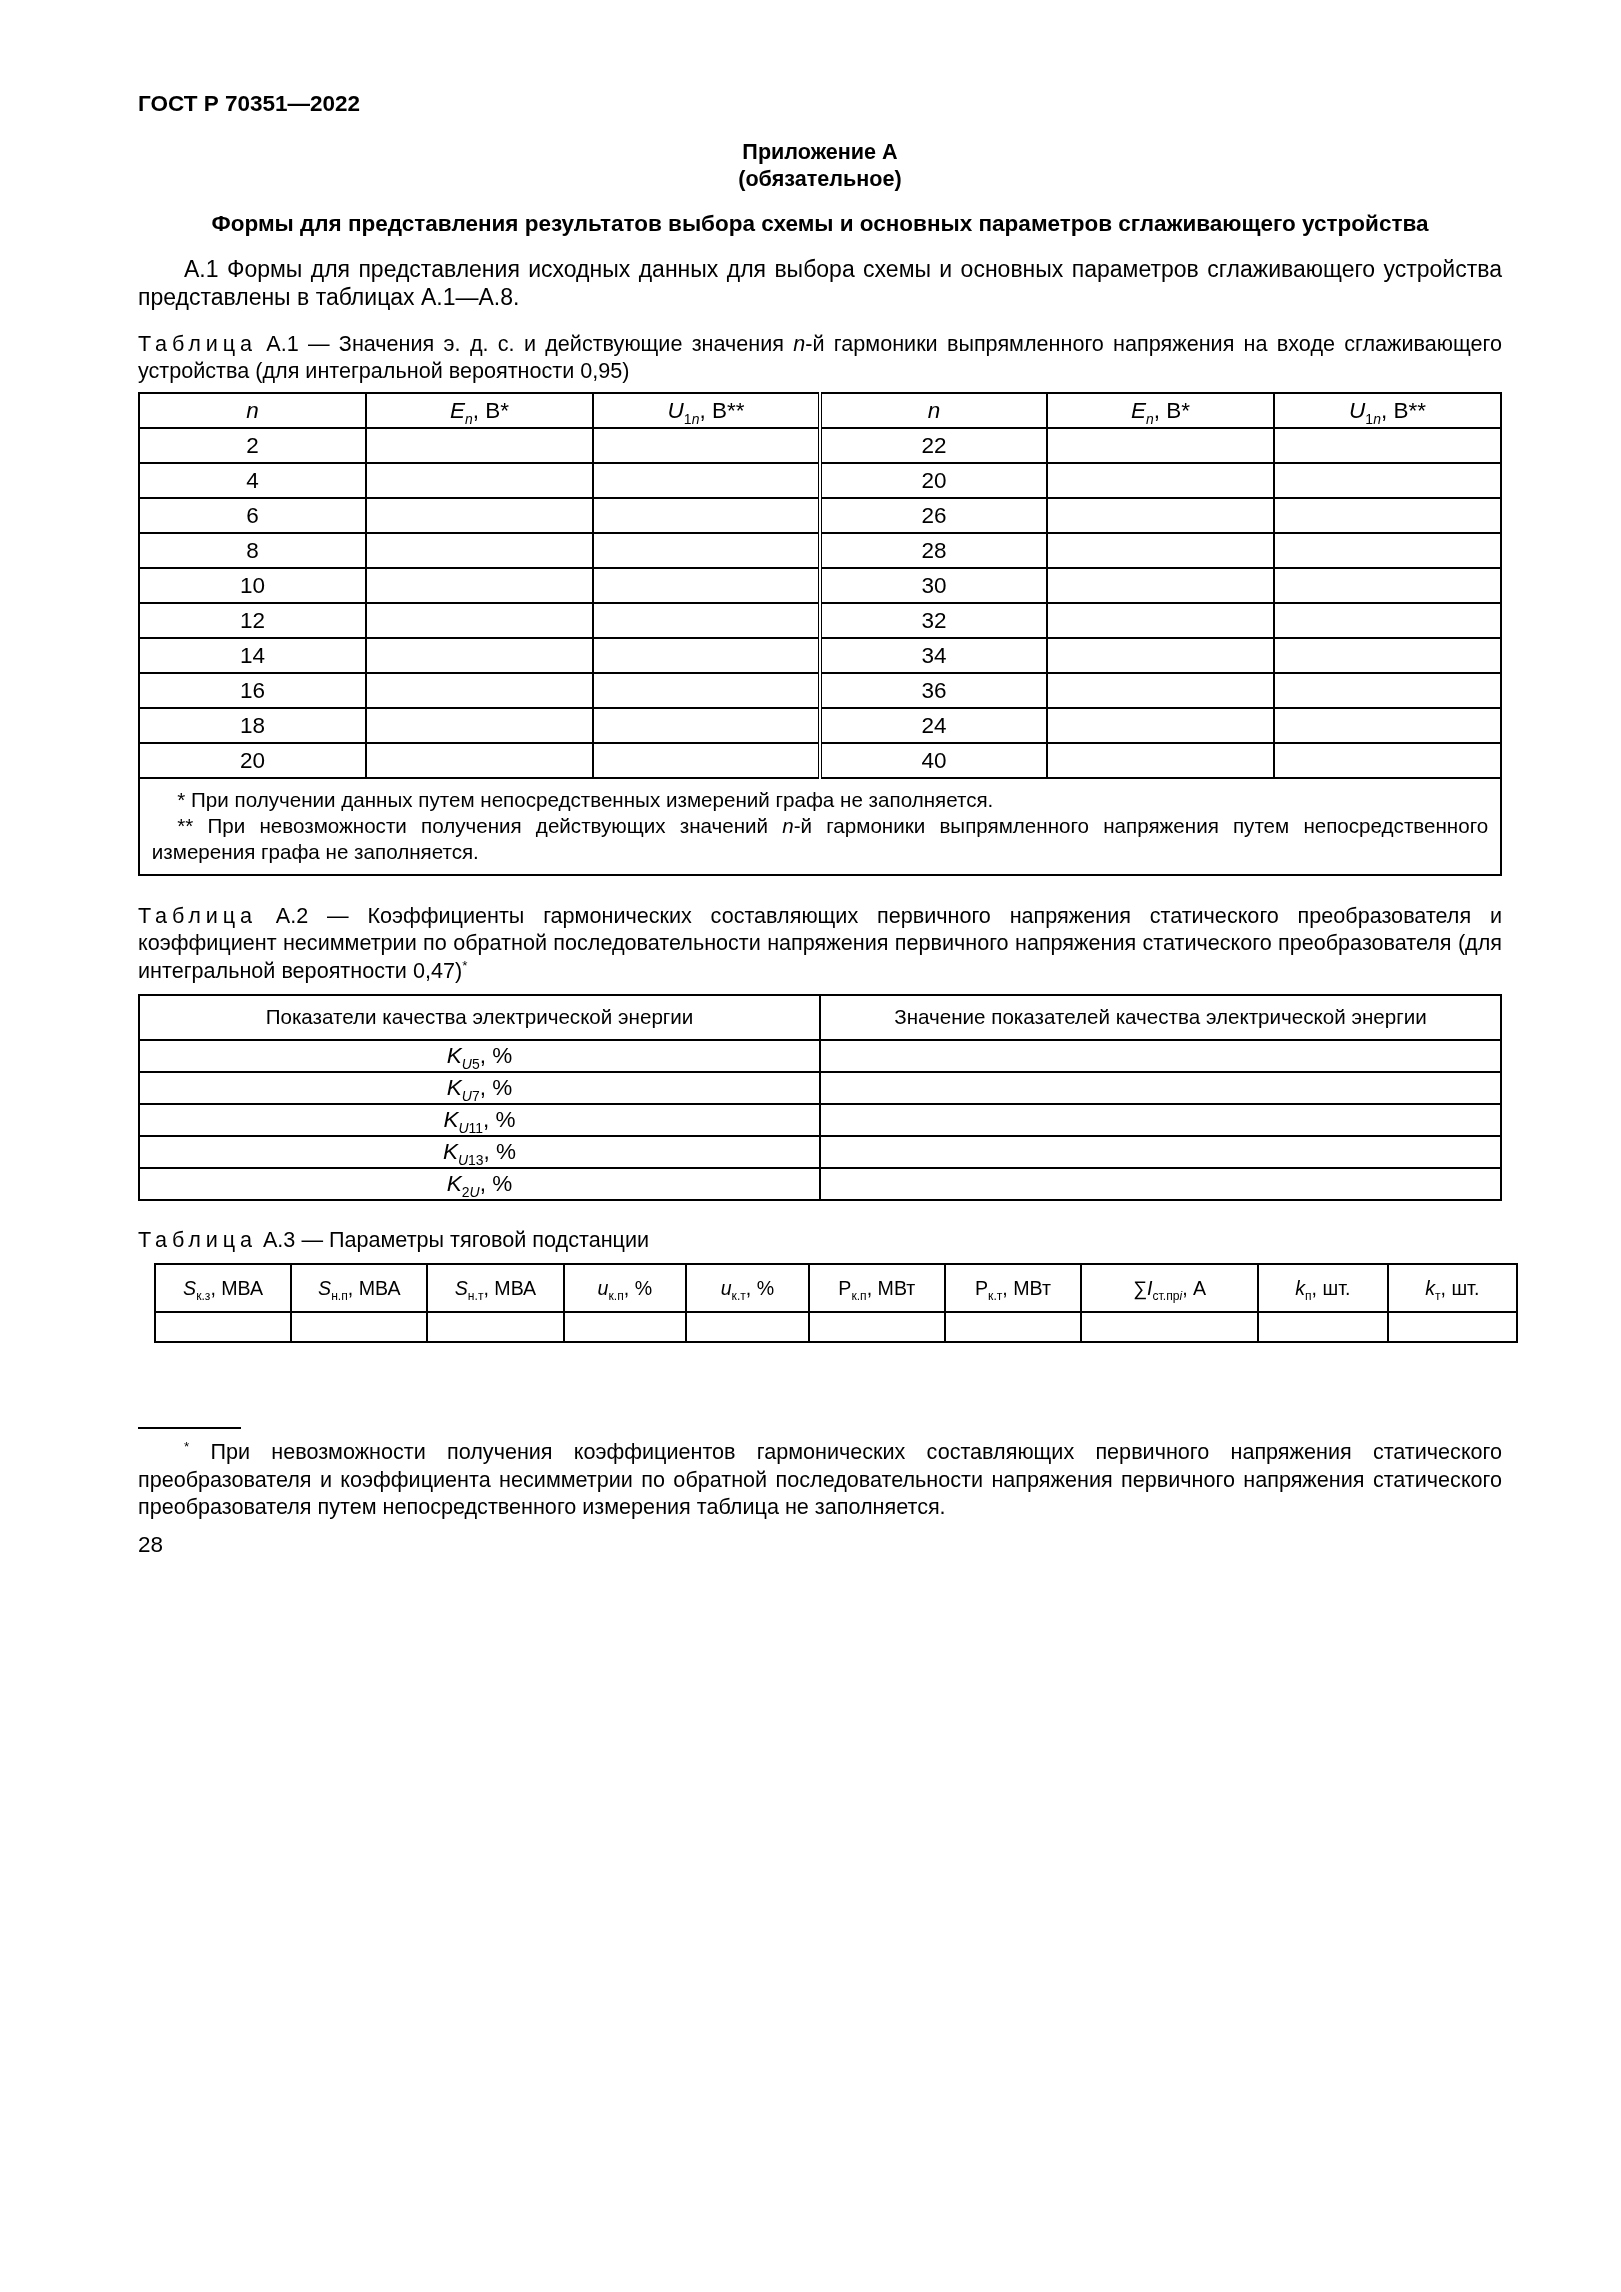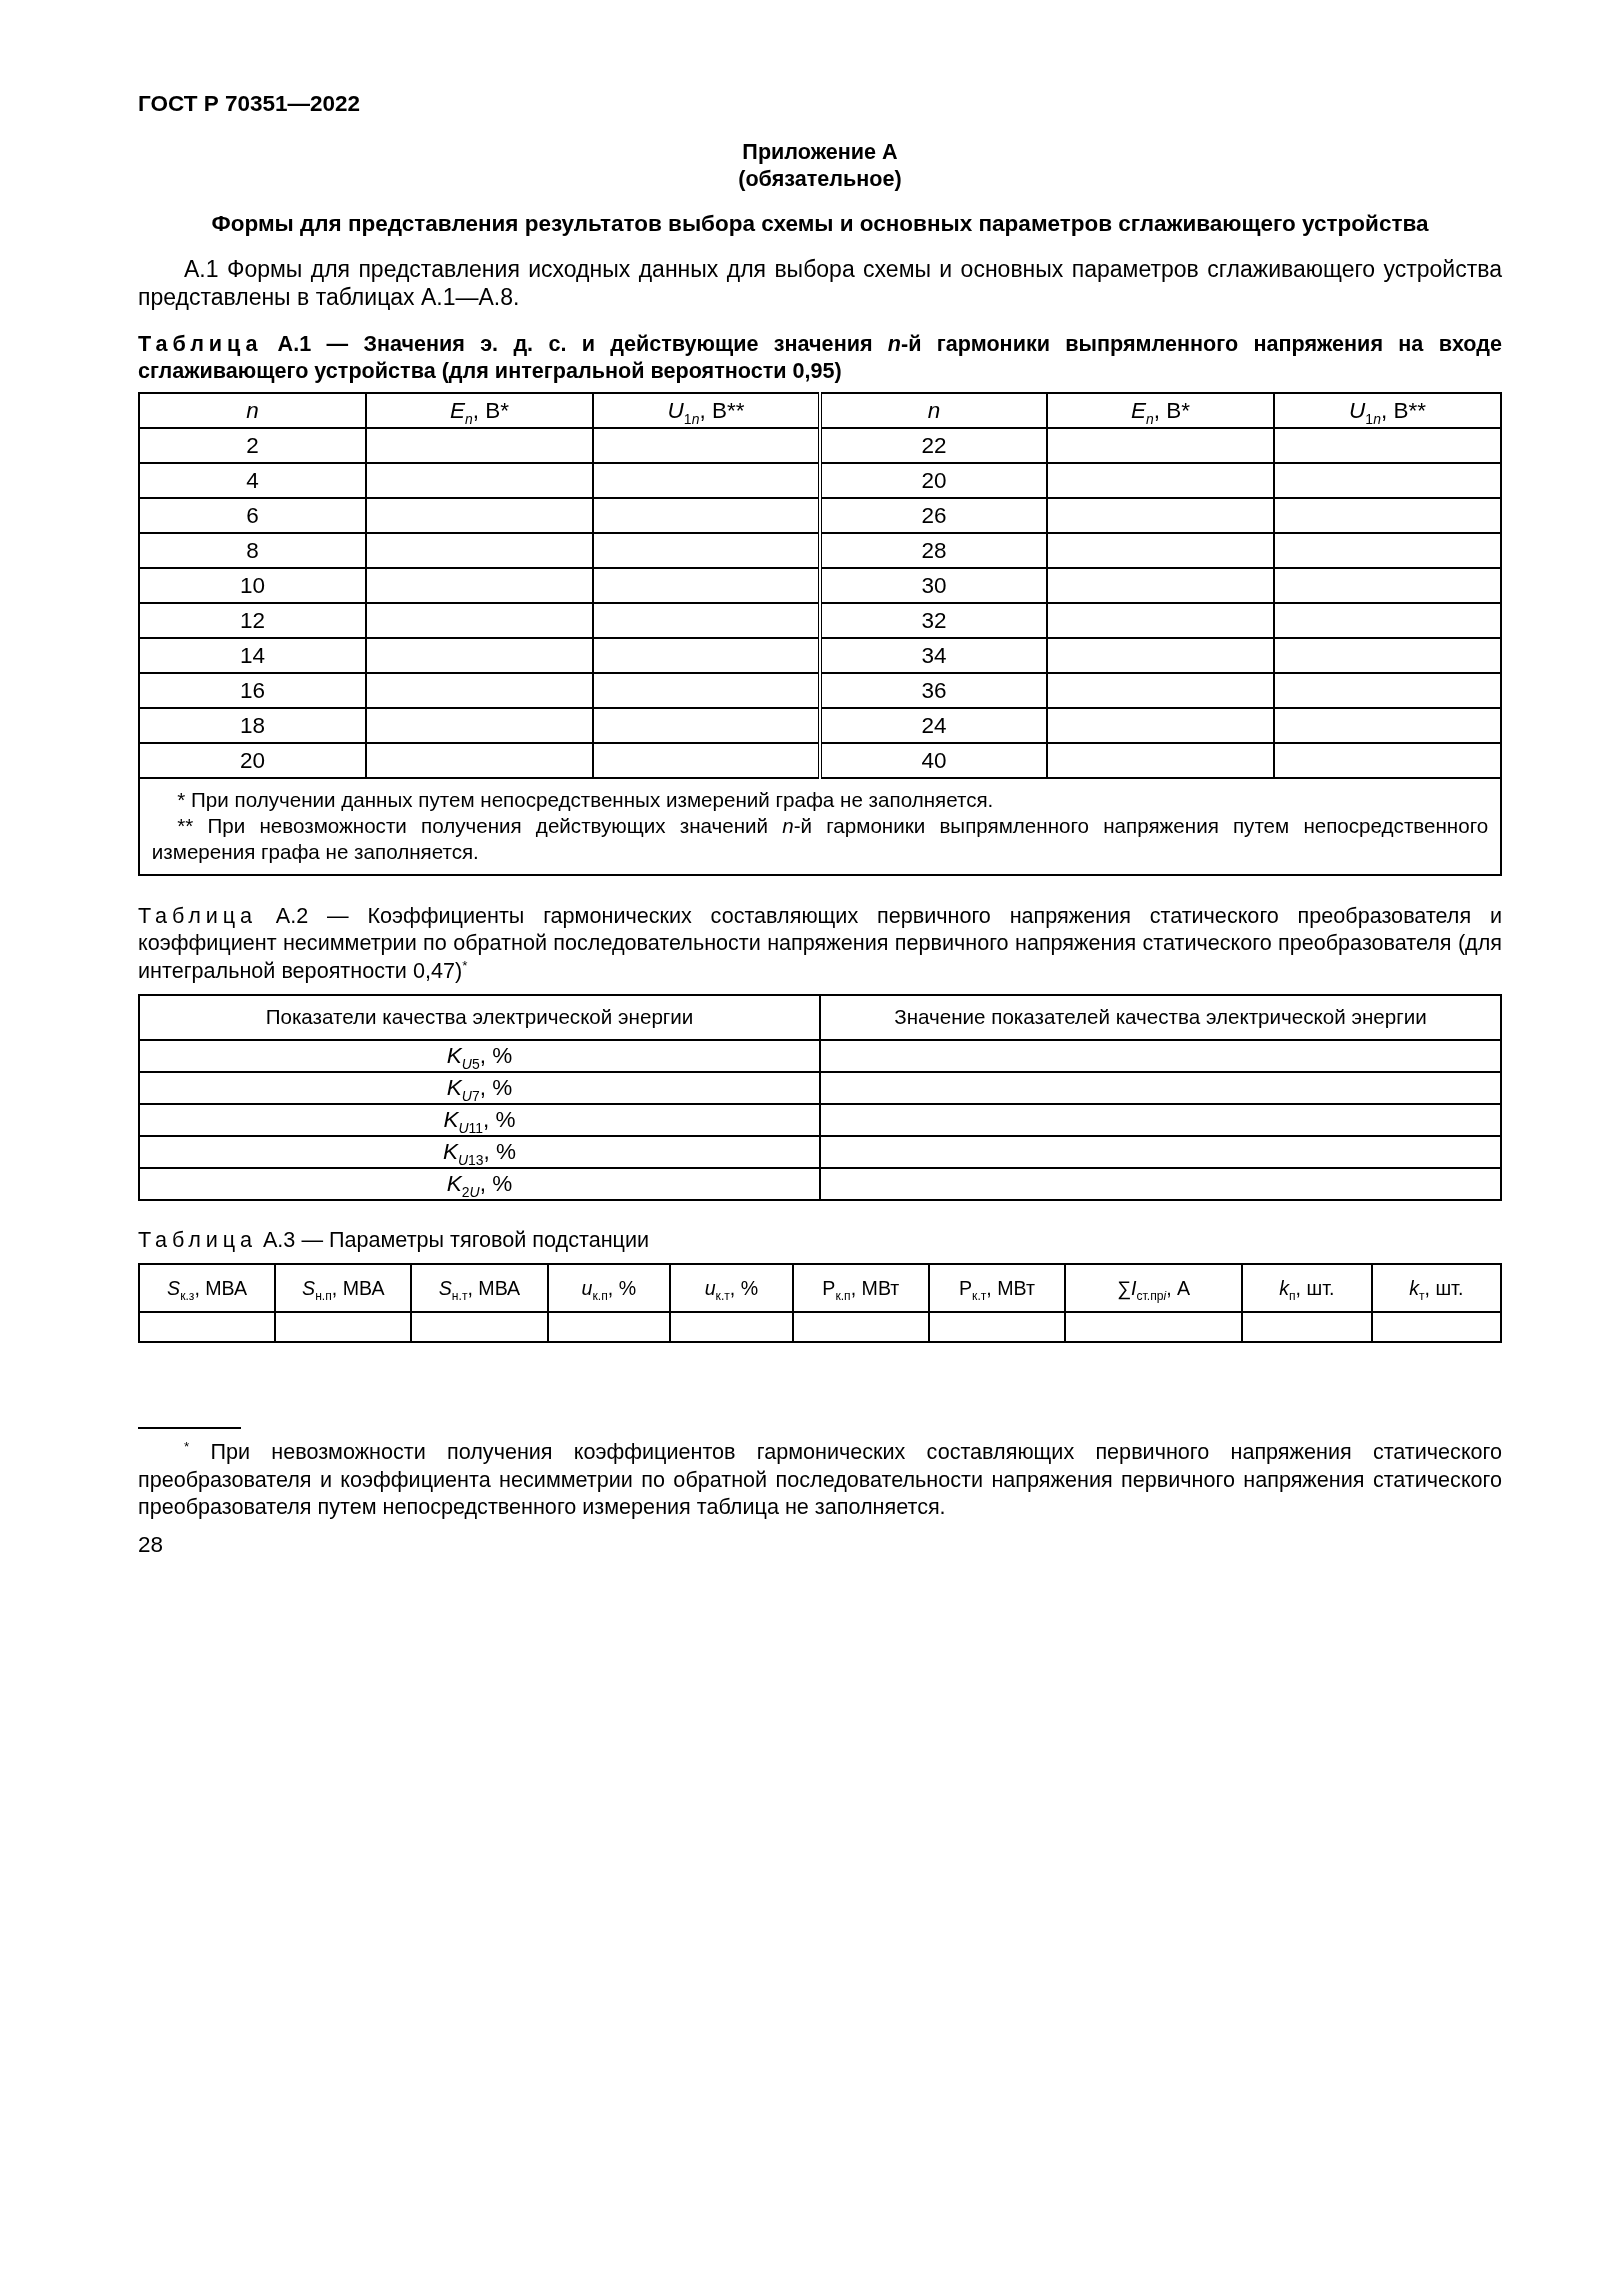--- a/index.html
+++ b/index.html
@@ -16,39 +16,39 @@
   sub{font-size:0.62em;line-height:0;}
   sup{font-size:0.62em;line-height:0;}
 
   .doc-header{margin-top:90px;font-size:22.5px;font-weight:bold;line-height:1.2;}
   .app-title{margin-top:21.6px;text-align:center;font-size:21.6px;font-weight:bold;line-height:1.25;}
   .app-subtitle{text-align:center;font-size:21.6px;font-weight:bold;line-height:1.25;}
   .main-heading{margin:17.6px auto 0;max-width:1304px;text-align:center;font-size:22.5px;font-weight:bold;line-height:1.28;}
   .intro{margin-top:15.7px;font-size:23px;line-height:1.25;text-align:justify;text-indent:46px;}
 
   .caption{font-size:21.6px;line-height:1.27;text-align:justify;}
-  .cap-a1{margin-top:17.6px;font-weight:bold;}
+  .cap-a1{margin-top:17.6px;}
   .cap-a2{margin-top:25.5px;}
   .cap-a3{margin-top:25.5px;}
 
   table.tbl{width:100%;border-collapse:collapse;table-layout:fixed;}
   .tbl th,.tbl td{border:2px solid #000;font-weight:normal;text-align:center;vertical-align:middle;padding:0;}
 
   .ta1{margin-top:7.8px;}
   .ta1 th,.ta1 td{height:33px;font-size:22.5px;}
   .ta1 thead th:nth-child(4){border-left:4.9px double #000;}
   .ta1 tbody.data td:nth-child(4){border-left:4.9px double #000;}
   .ta1 .fncell{text-align:left;height:auto;padding:7.8px 11.8px 9.8px;}
   .fncell p{font-size:20.6px;line-height:1.25;text-indent:25.5px;text-align:justify;}
 
   .ta2{margin-top:9.8px;}
   .ta2 th{height:39px;font-size:20.6px;padding:2px 9.8px;}
   .ta2 td{height:30px;font-size:22.5px;}
 
-  .ta3{margin-top:9.8px;}
+  .ta3{margin-top:9.8px;margin-left:16px;}
   .ta3 th{height:42px;font-size:19.6px;padding:2px 2.9px;}
   .ta3 td{height:28px;font-size:21.6px;}
 
   .footnote-block{margin-top:84px;}
   .fn-rule{width:103px;height:0;border-top:2px solid #000;}
   .fn-text{margin-top:8.8px;font-size:21.6px;line-height:1.27;text-align:justify;text-indent:46px;}
   .page-number{margin-top:11.8px;font-size:22.5px;}
 </style>
 </head>
 <body>

